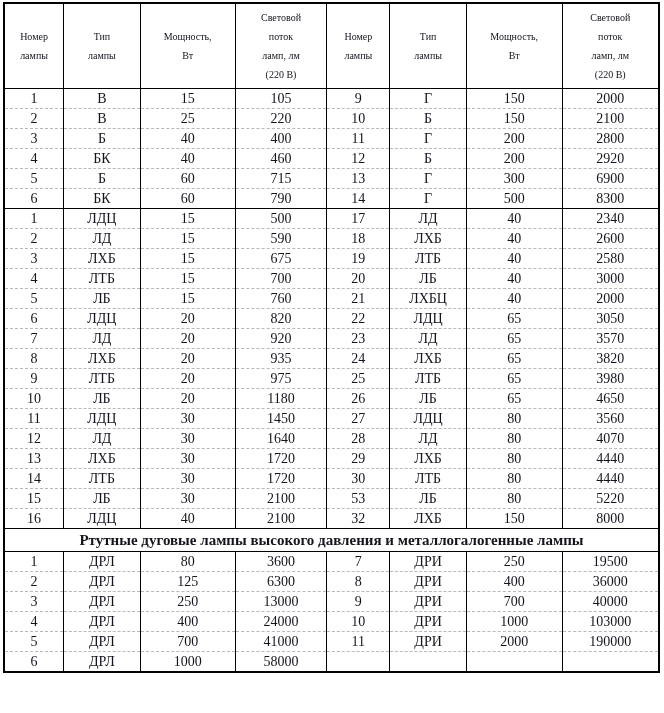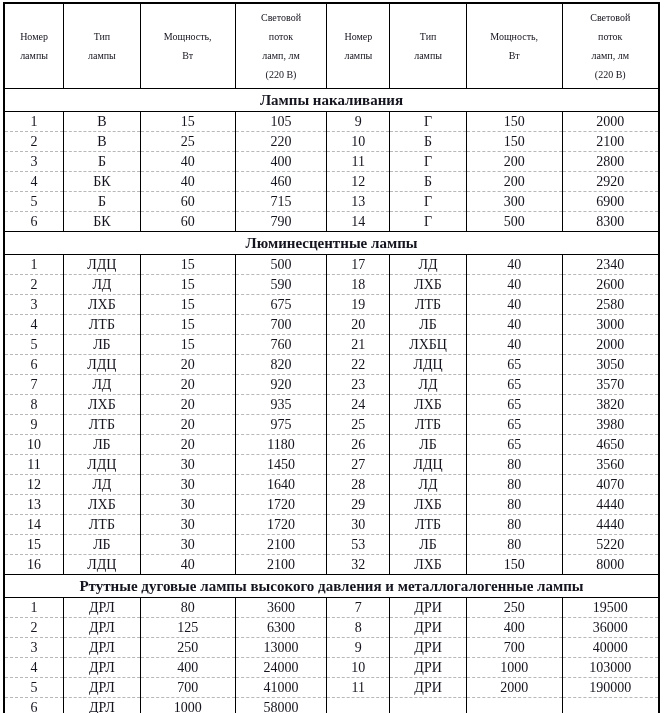--- a/index.html
+++ b/index.html
@@ -95,23 +95,20 @@
 лампы</th>
         <th>Мощность,
 Вт</th>
         <th>Световой
 поток
 ламп, лм
 (220 В)</th>
       </tr>
     </thead>
     <tbody>
-        <tr class="section-row">
-          <td colspan="8">Лампы накаливания</td>
-        </tr>
         <tr class="data-row first-data">
           <td>1</td>
           <td>В</td>
           <td>15</td>
           <td>105</td>
           <td>9</td>
           <td>Г</td>
           <td>150</td>
           <td>2000</td>
         </tr>
@@ -158,23 +155,20 @@
         <tr class="data-row">
           <td>6</td>
           <td>БК</td>
           <td>60</td>
           <td>790</td>
           <td>14</td>
           <td>Г</td>
           <td>500</td>
           <td>8300</td>
         </tr>
-        <tr class="section-row">
-          <td colspan="8">Люминесцентные лампы</td>
-        </tr>
         <tr class="data-row first-data">
           <td>1</td>
           <td>ЛДЦ</td>
           <td>15</td>
           <td>500</td>
           <td>17</td>
           <td>ЛД</td>
           <td>40</td>
           <td>2340</td>
         </tr>

